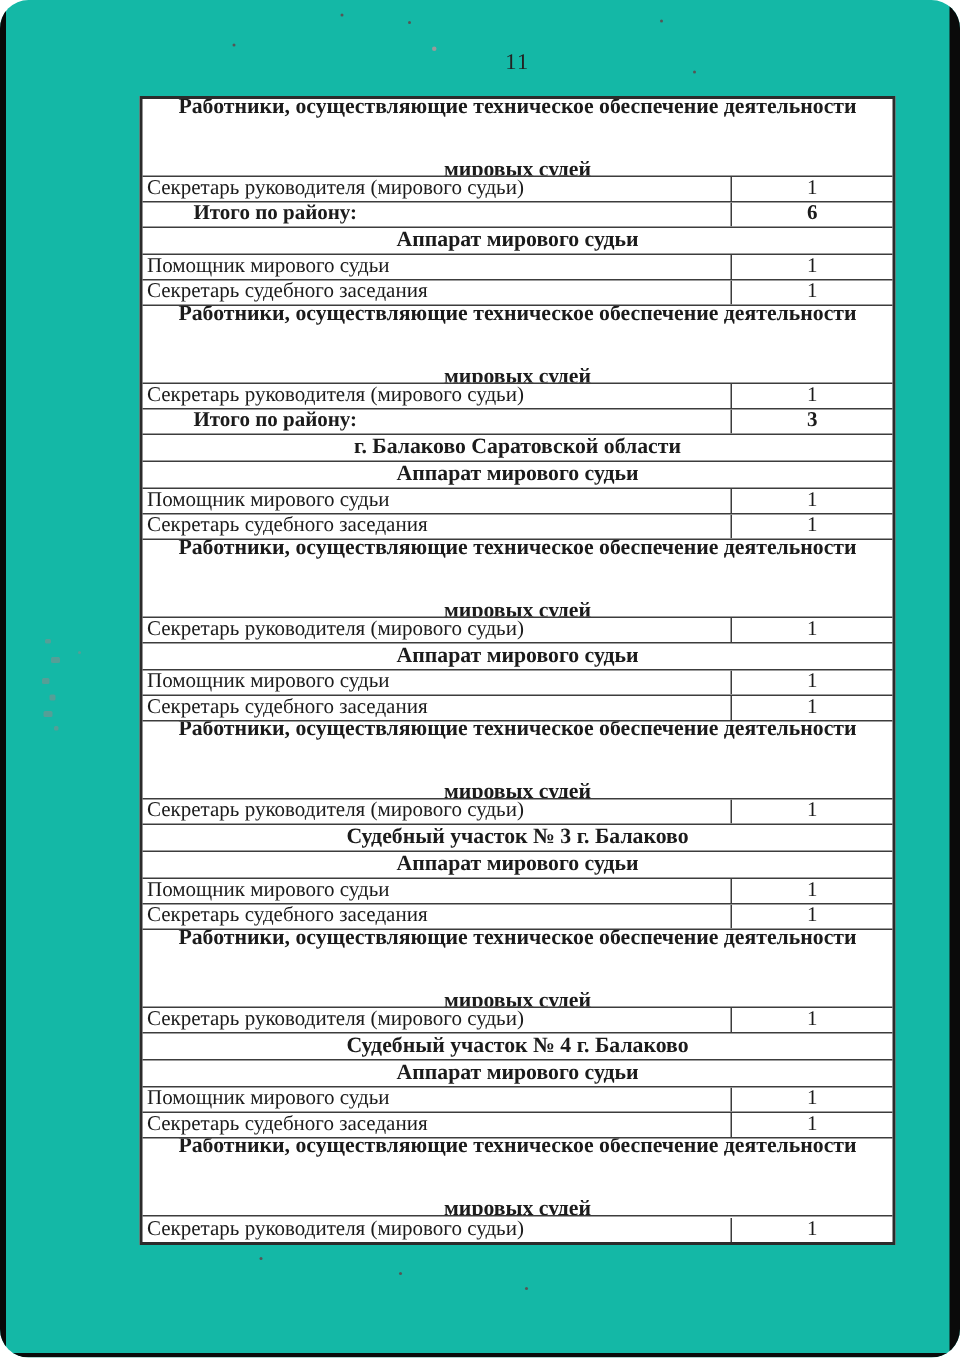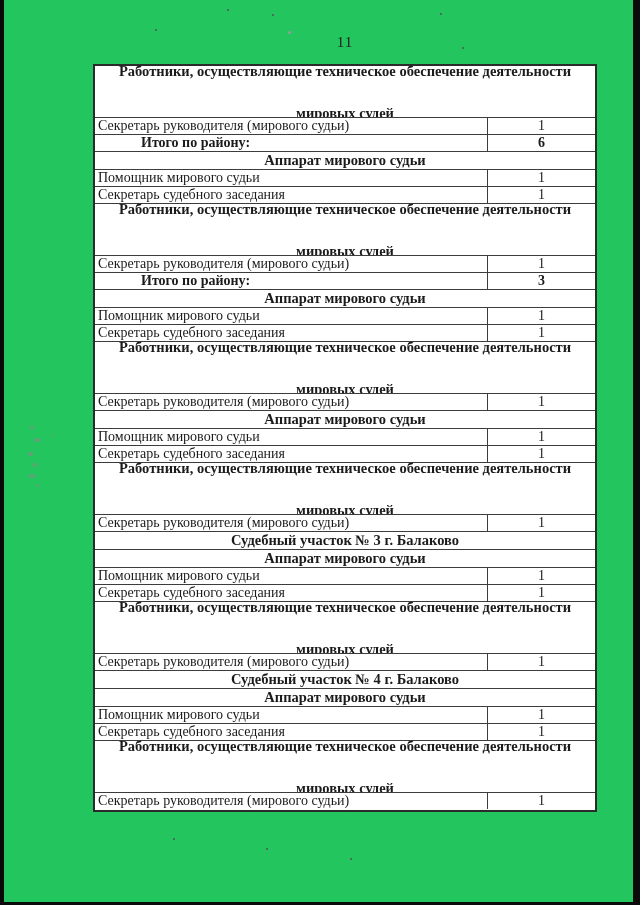--- a/index.html
+++ b/index.html
@@ -1,24 +1,25 @@
 <!DOCTYPE html>
 <html><head>
 <meta charset="utf-8">
 <style>
   * { margin: 0; padding: 0; box-sizing: border-box; }
   html, body { background: #ffffff; }
   .page {
     position: relative;
     width: 640px;
     height: 905px;
-    background: #22c55e;
+    background: #14b8a6;
     overflow: hidden;
     font-family: "Liberation Serif", "DejaVu Serif", serif;
     color: #1b1b1b;
+    border-radius: 19px;
   }
   
   .scan-left {
     position: absolute; left: 0; top: 0; width: 4px; height: 905px;
     background: #080808;
   }
   .scan-right {
     position: absolute; right: 0; top: 0; width: 7px; height: 905px;
     background: #0a0a0a;
   }
@@ -61,30 +62,30 @@
     gap: 24px;
   }
   .row.section {
     height: 18px;
     display: flex; align-items: center; justify-content: center;
     font-weight: bold; font-size: 14.5px;
     text-align: center;
   }
   .row.data, .row.total {
     height: 17px;
-    display: flex; align-items: flex-start;
+    display: flex; align-items: center;
     font-size: 14px;
   }
   .cell-label {
     flex: 1;
     display: flex; align-items: center;
     padding-left: 3px;
     white-space: nowrap;
   }
-  .row.total .cell-label { padding-left: 46px; font-weight: bold; }
+  .row.total .cell-label { padding-left: 34px; font-weight: bold; }
   .cell-value {
     width: 108px;
     border-left: 1px solid #3c3c3c;
     display: flex; align-items: center; justify-content: center;
     font-size: 14px;
   }
   .row.total .cell-value { font-weight: bold; }
 </style>
 </head>
 <body>
@@ -145,20 +146,23 @@
       </div>
       <div class="row data">
         <div class="cell-label">Секретарь руководителя (мирового судьи)</div>
         <div class="cell-value">1</div>
       </div>
       <div class="row total">
         <div class="cell-label">Итого по району:</div>
         <div class="cell-value">3</div>
       </div>
       <div class="row section">
+        <div>г. Балаково Саратовской области</div>
+      </div>
+      <div class="row section">
         <div>Аппарат мирового судьи</div>
       </div>
       <div class="row data">
         <div class="cell-label">Помощник мирового судьи</div>
         <div class="cell-value">1</div>
       </div>
       <div class="row data">
         <div class="cell-label">Секретарь судебного заседания</div>
         <div class="cell-value">1</div>
       </div>

